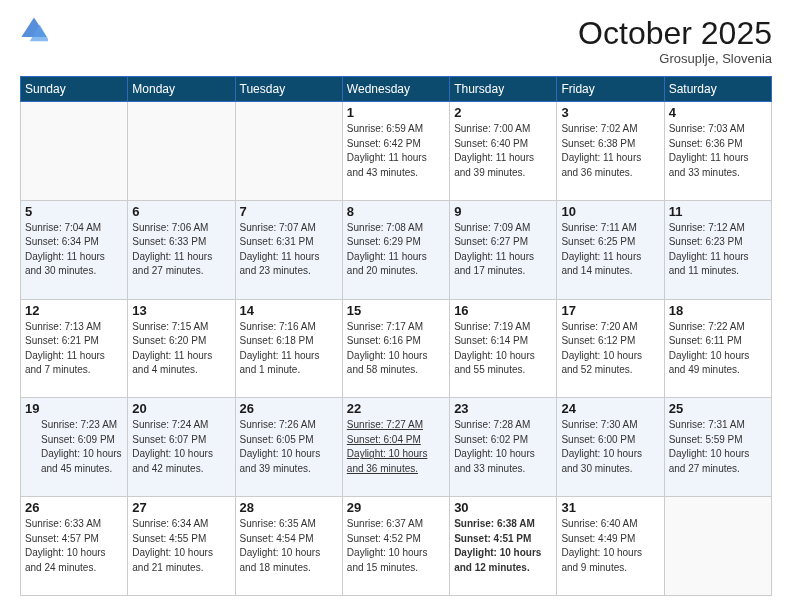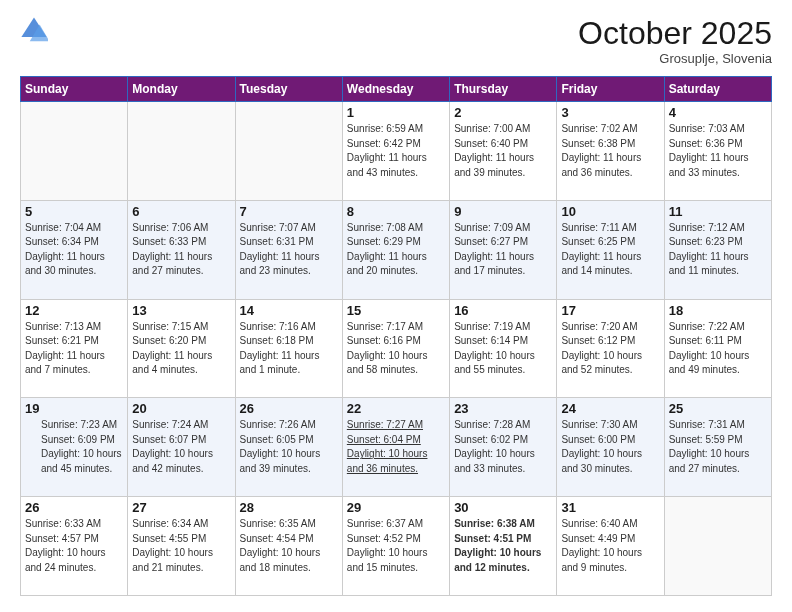--- a/index.html
+++ b/index.html
@@ -55,24 +55,24 @@
       color: #444;
     }
     .calendar {
       flex: 1;
       border: 1px solid #ccc;
       border-collapse: collapse;
       width: 100%;
       table-layout: fixed;
     }
     .calendar th {
-      background: #701a75;
+      background: #0c4a6e;
       color: #fff;
       font-size: 12px;
-      font-weight: bold;
+      font-weight: normal;
       padding: 5px 4px;
       text-align: left;
       border: 1px solid #2e68c0;
     }
     .calendar td {
       vertical-align: top;
       border: 1px solid #ccc;
       padding: 3px 4px;
       font-size: 9.5px;
       color: #333;

